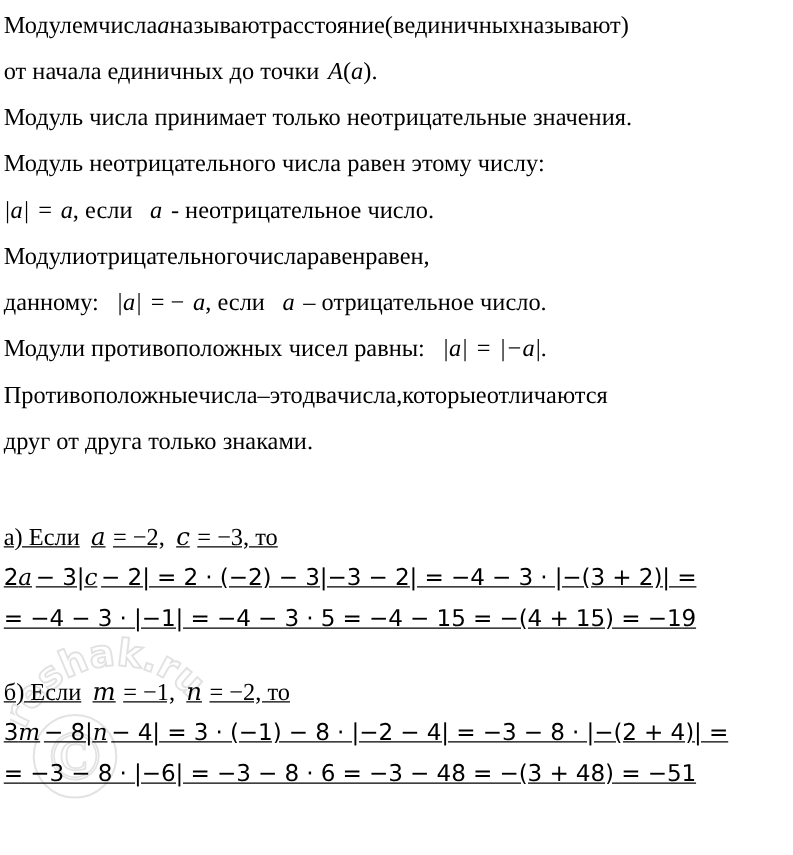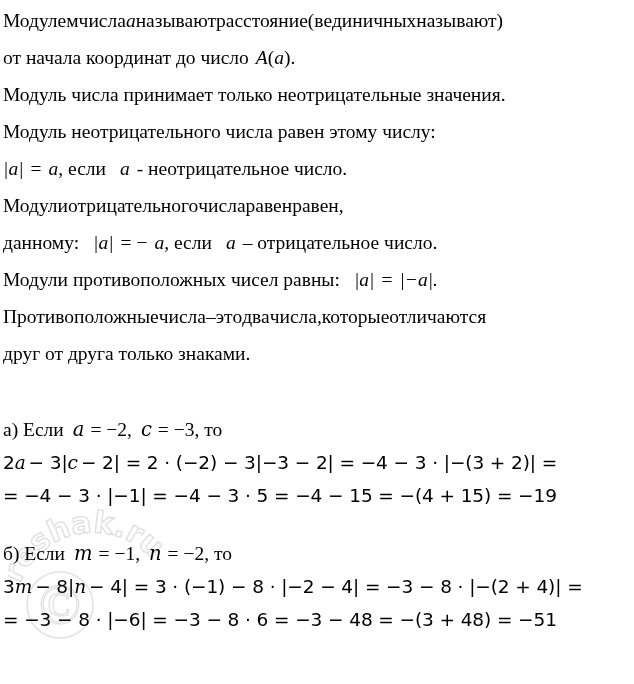--- a/index.html
+++ b/index.html
@@ -73,20 +73,21 @@
     left: 3px;
     top: 413px;
     width: 628px;
     z-index: 2;
   }
   .s-line {
     font-size: 19.5px;
     line-height: 33px;
     height: 33px;
     white-space: nowrap;
+    text-decoration: underline;
   }
   .s-line.math {
     font-family: "DejaVu Sans", "Liberation Sans", sans-serif;
     font-size: 18.5px;
     letter-spacing: -0.1px;
   }
   .s-line.head {
     font-family: "Liberation Serif", "DejaVu Serif", serif;
     font-size: 19.5px;
   }
@@ -125,21 +126,21 @@
       <span>числа</span>
       <span class="mi">a</span>
       <span>называют</span>
       <span>расстояние</span>
       <span>(в</span>
       <span>единичных</span>
       <span>называют)</span>
     </div>
 
     <div class="t-line">
-      <span>от начала координат до число</span><span class="sp-l"></span><span class="mi">A</span><span>(</span><span class="mi">a</span><span>).</span>
+      <span>от начала единичных до точки</span><span class="sp-l"></span><span class="mi">A</span><span>(</span><span class="mi">a</span><span>).</span>
     </div>
 
     <div class="t-line">
       <span>Модуль числа принимает только неотрицательные значения.</span>
     </div>
 
     <div class="t-line">
       <span>Модуль неотрицательного числа равен этому числу:</span>
     </div>
 

